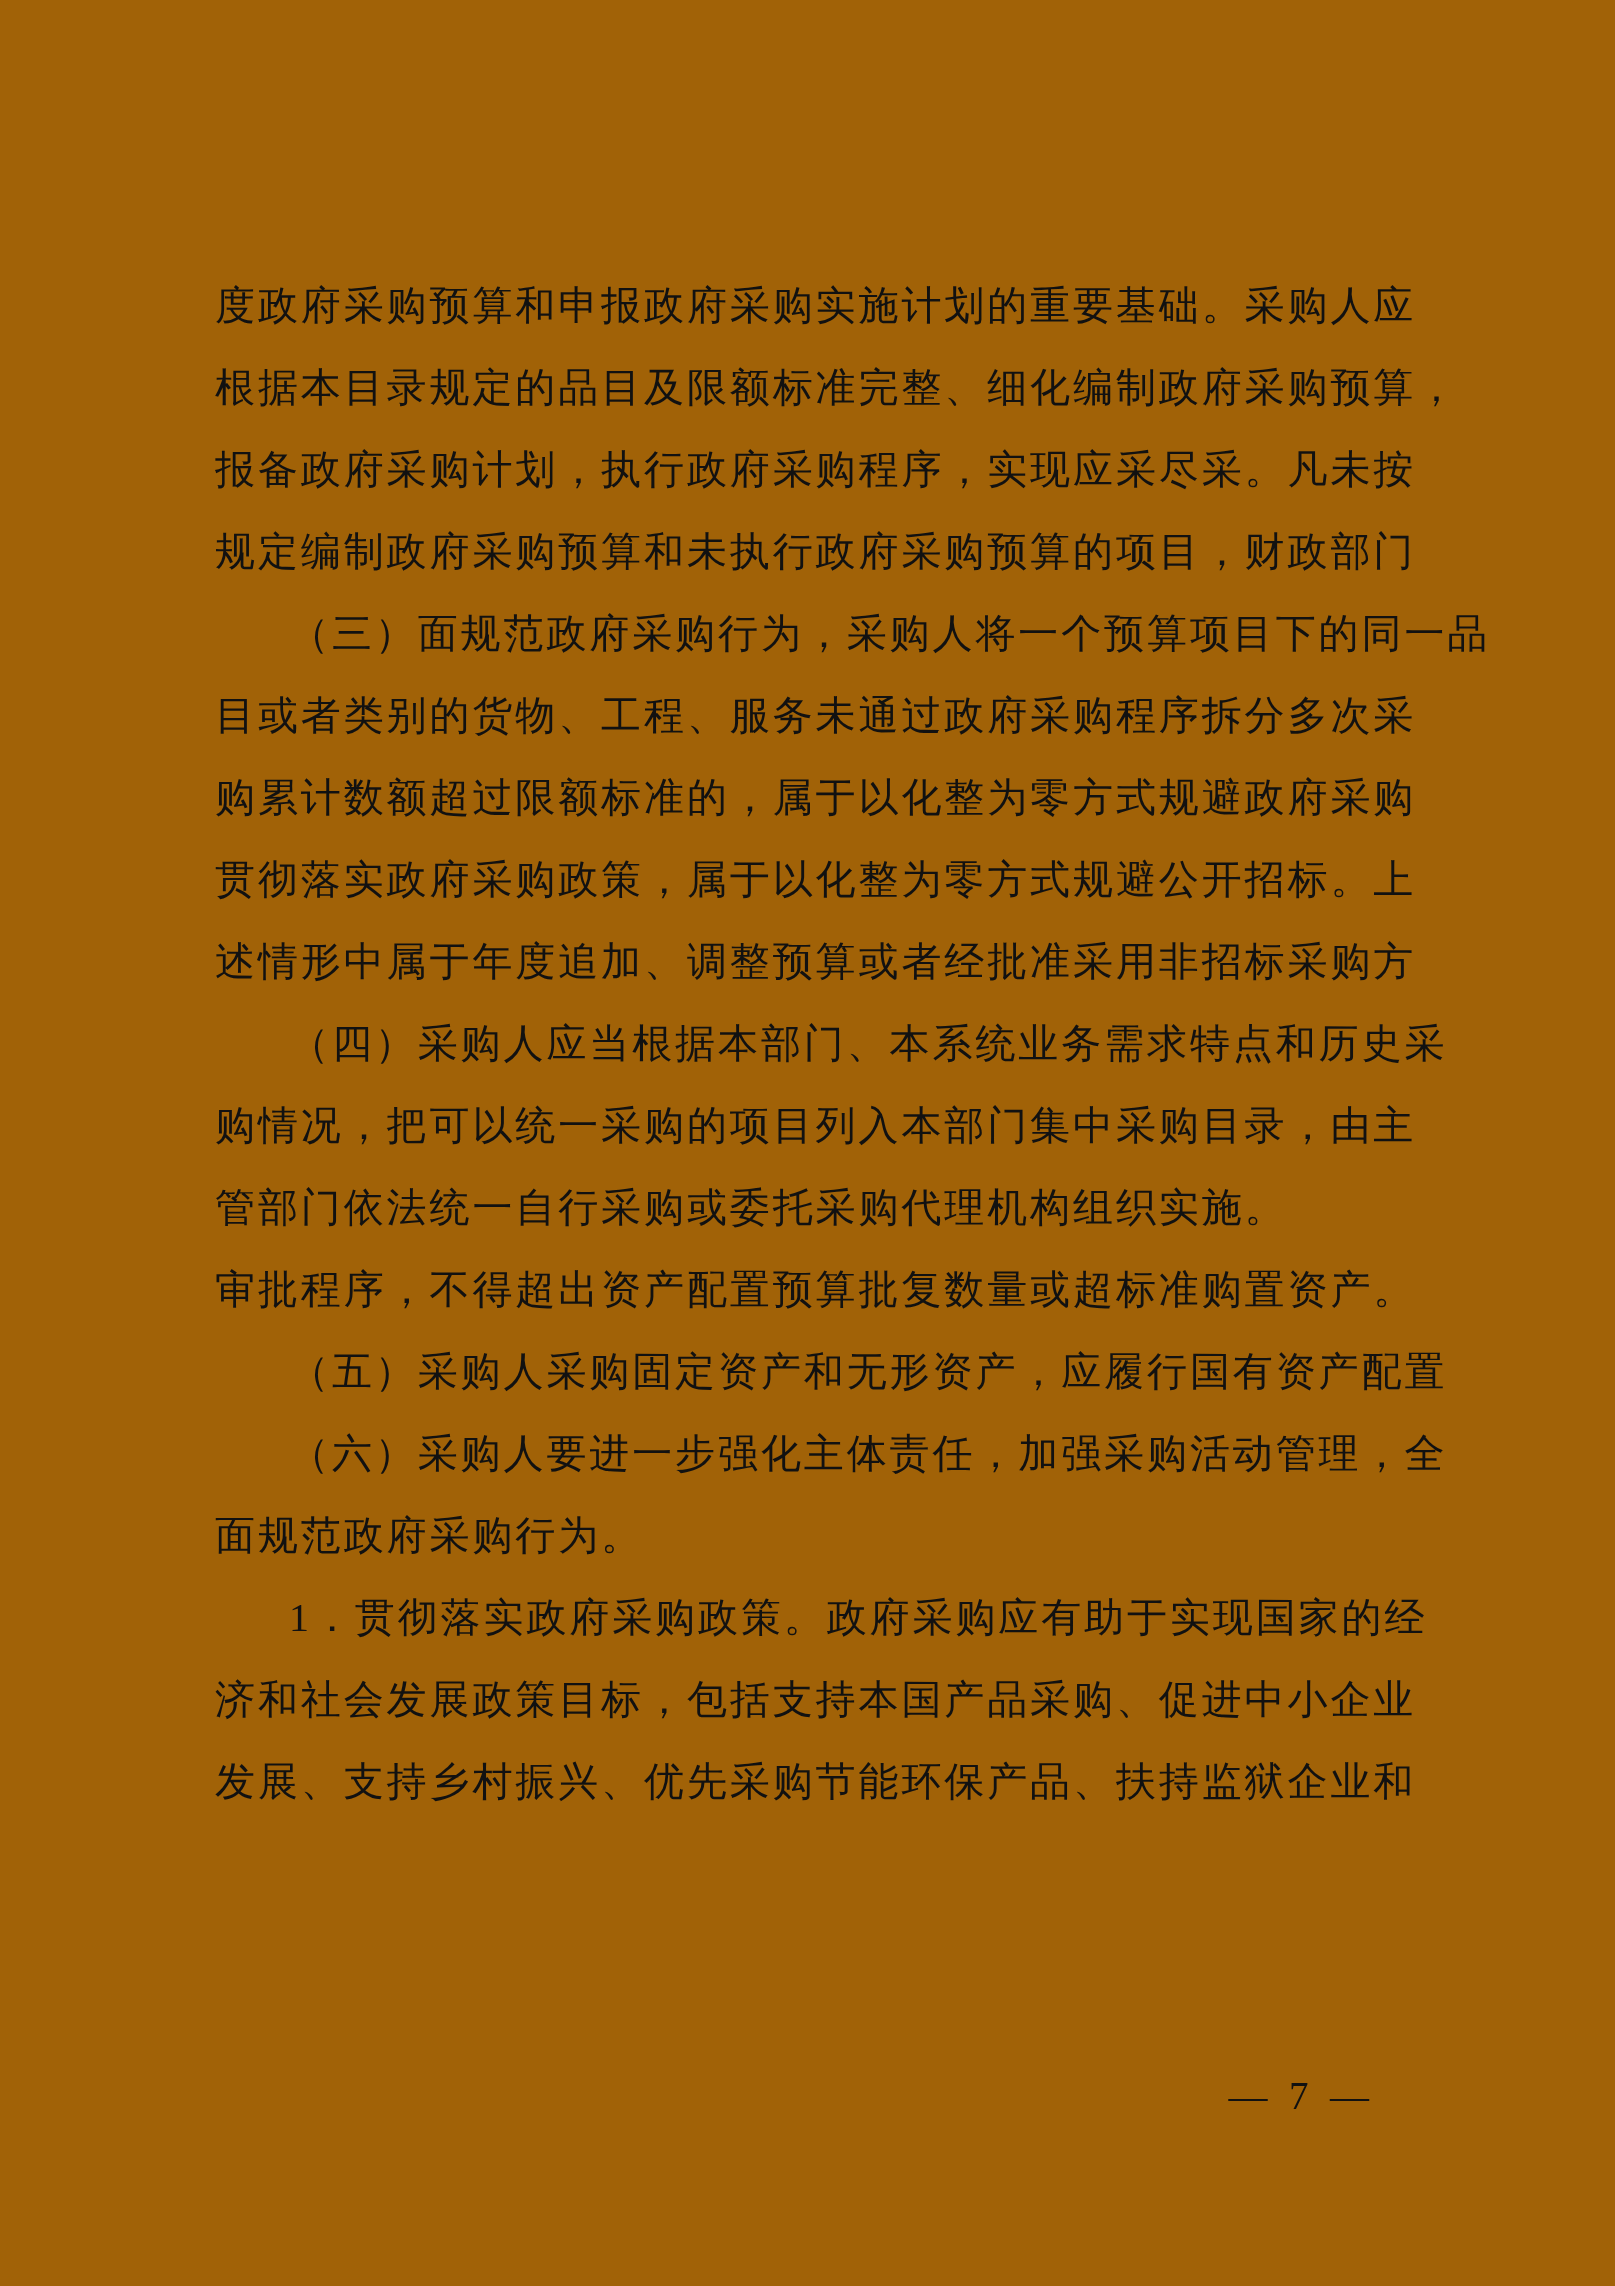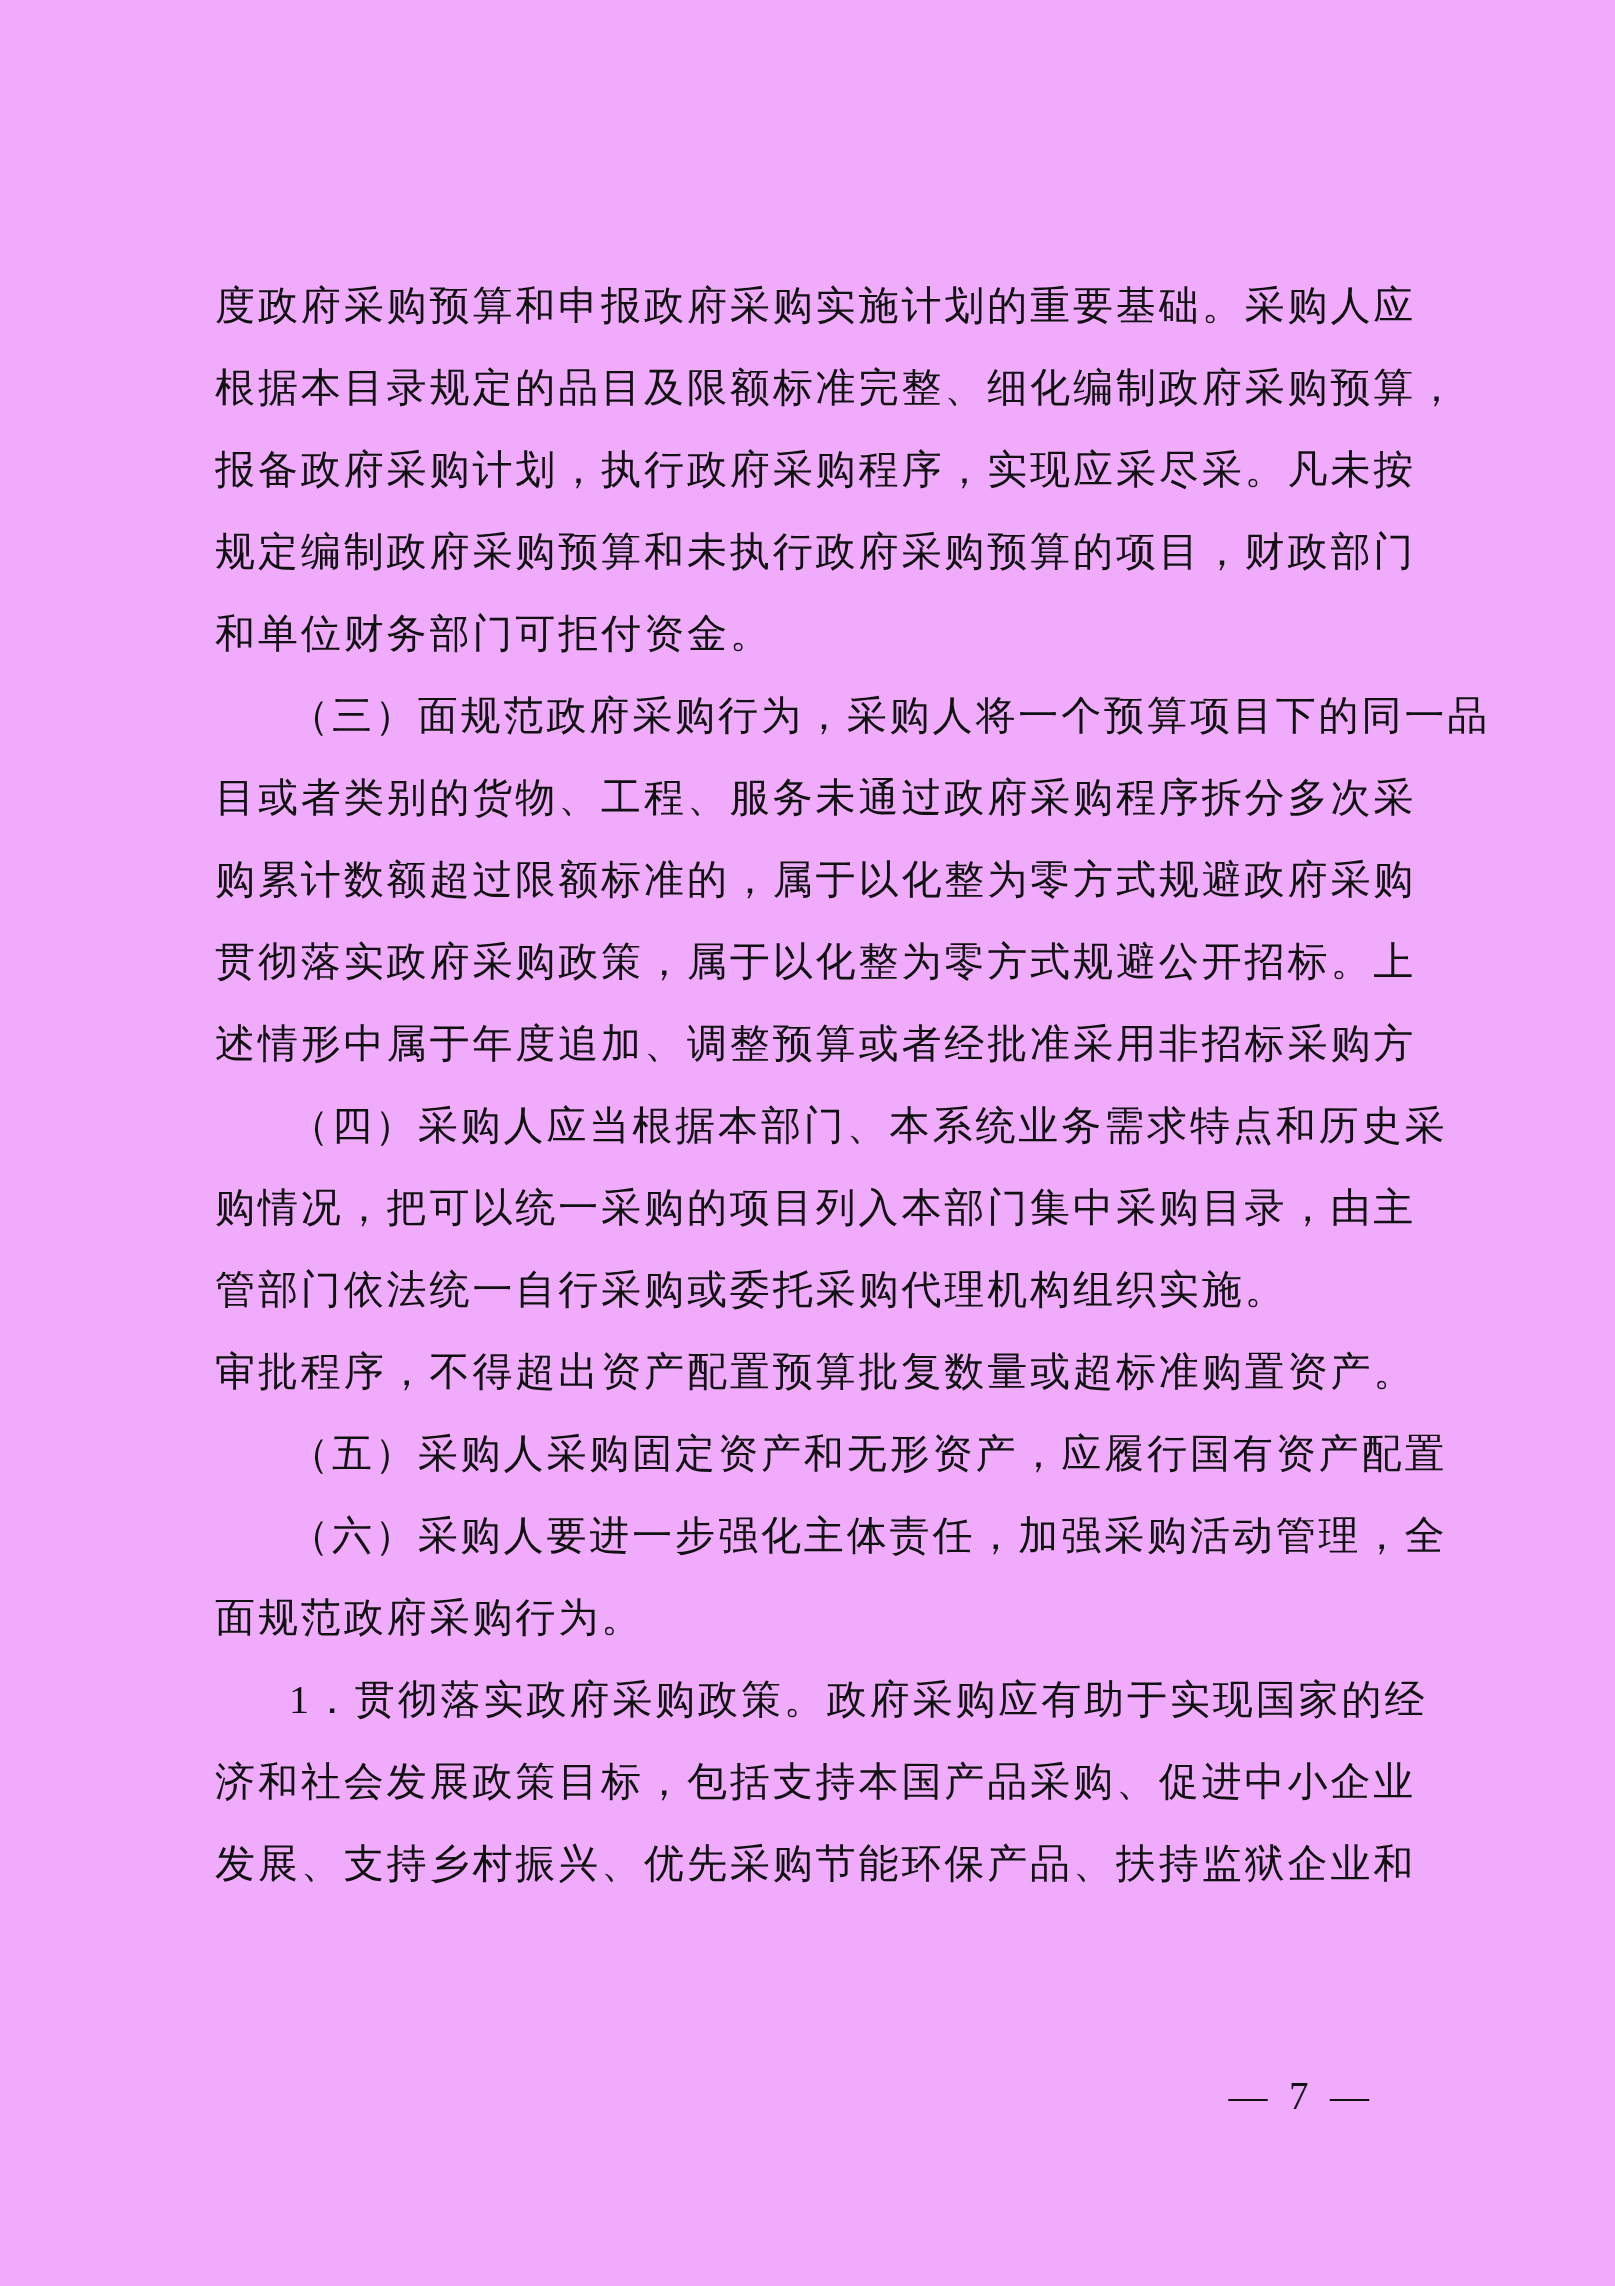--- a/index.html
+++ b/index.html
@@ -4,21 +4,21 @@
 <style>
   html, body {
     margin: 0;
     padding: 0;
     background: #e8e8e8;
   }
   .page {
     position: relative;
     width: 1615px;
     height: 2287px;
-    background: #f0abfc;
+    background: #a16207;
     margin: 0 auto;
     overflow: hidden;
     font-family: "Liberation Serif", "DejaVu Serif", serif;
     color: #111111;
   }
   .text-block {
     position: absolute;
     left: 215px;
     top: 265px;
     width: 1196px;
@@ -52,21 +52,20 @@
 </style>
 </head>
 <body>
 
 <div class="page">
   <div class="text-block">
     <div class="line">度政府采购预算和申报政府采购实施计划的重要基础。采购人应</div>
     <div class="line">根据本目录规定的品目及限额标准完整、细化编制政府采购预算，</div>
     <div class="line">报备政府采购计划，执行政府采购程序，实现应采尽采。凡未按</div>
     <div class="line">规定编制政府采购预算和未执行政府采购预算的项目，财政部门</div>
-    <div class="line short">和单位财务部门可拒付资金。</div>
     <div class="line indent">（三）面规范政府采购行为，采购人将一个预算项目下的同一品</div>
     <div class="line">目或者类别的货物、工程、服务未通过政府采购程序拆分多次采</div>
     <div class="line">购累计数额超过限额标准的，属于以化整为零方式规避政府采购</div>
     <div class="line">贯彻落实政府采购政策，属于以化整为零方式规避公开招标。上</div>
     <div class="line">述情形中属于年度追加、调整预算或者经批准采用非招标采购方</div>
     <div class="line indent">（四）采购人应当根据本部门、本系统业务需求特点和历史采</div>
     <div class="line">购情况，把可以统一采购的项目列入本部门集中采购目录，由主</div>
     <div class="line short">管部门依法统一自行采购或委托采购代理机构组织实施。</div>
     <div class="line">审批程序，不得超出资产配置预算批复数量或超标准购置资产。</div>
     <div class="line indent">（五）采购人采购固定资产和无形资产，应履行国有资产配置</div>

